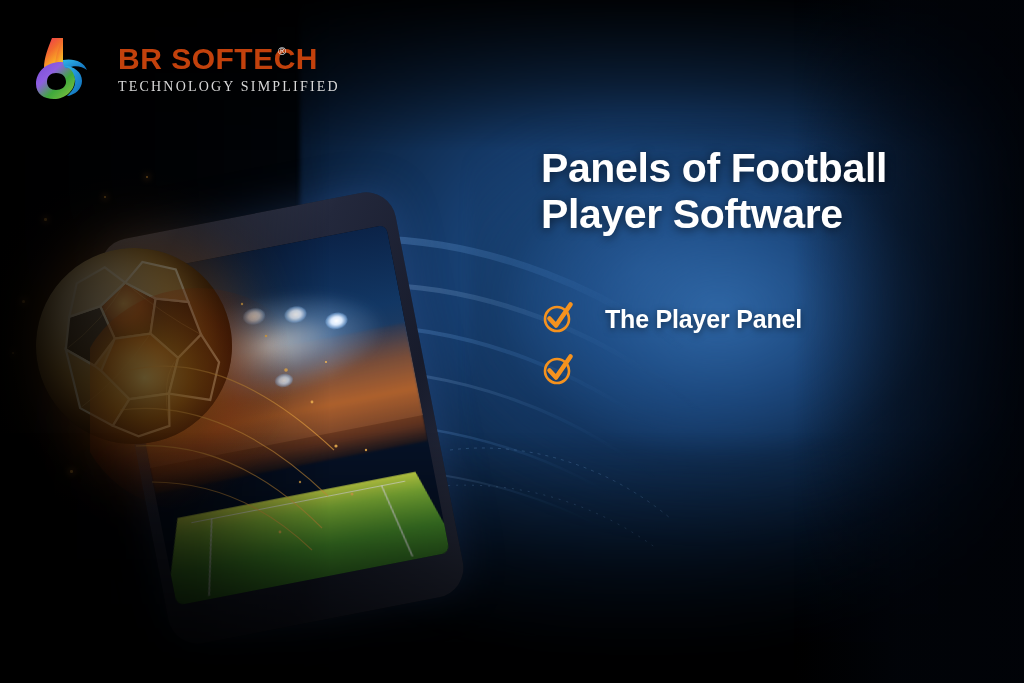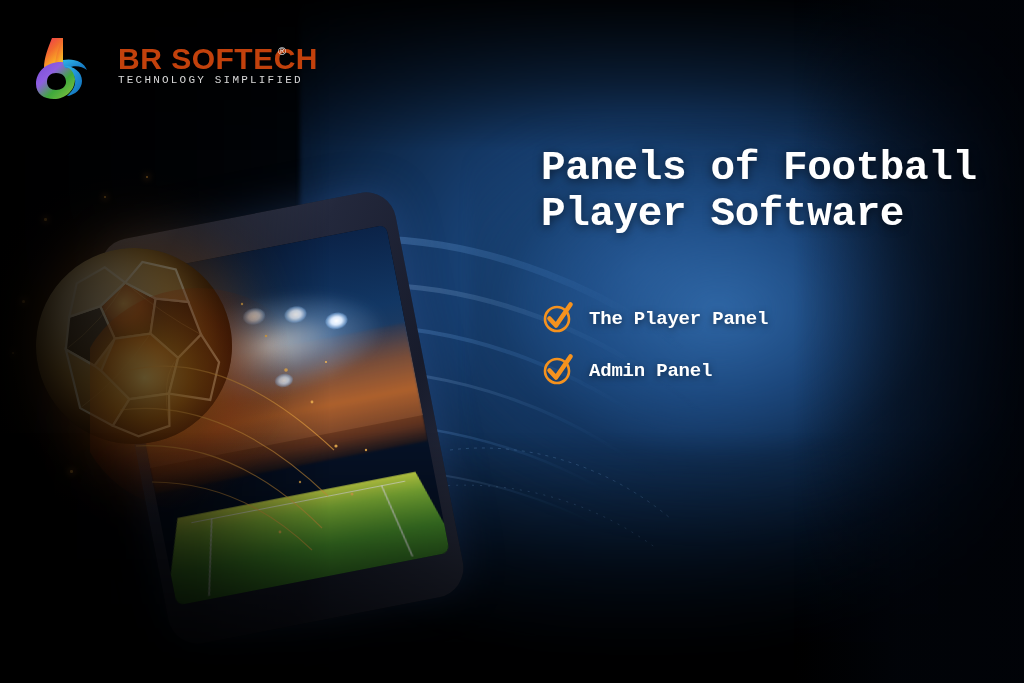--- a/index.html
+++ b/index.html
@@ -211,36 +211,37 @@
   }
   .logo-reg {
     position:absolute;
     left: 160px;
     top: 1px;
     font-size: 11px;
     color: #e8e8e8;
     font-family: "Liberation Sans", sans-serif;
   }
   .logo-tag {
-    font-family: Liberation Mono, monospace;
-    font-size: 11px;
+    margin-top: 5px;
+    font-family: Liberation Serif, serif;
+    font-size: 14px;
     letter-spacing: 2.2px;
     color: #d8d8d8;
     white-space: nowrap;
   }
 
   
   .content {
     position: absolute;
     left: 541px;
     top: 146px;
     width: 470px;
   }
   .headline {
-    font-family: Liberation Mono, monospace;
+    font-family: Liberation Sans, sans-serif;
     font-weight: bold;
     font-size: 41px;
     line-height: 1.12;
     color: #ffffff;
     letter-spacing: -0.4px;
     text-shadow: 0 2px 10px rgba(0,0,0,.55);
     margin: 0;
   }
   .feature-list {
     position: absolute;
@@ -256,27 +257,28 @@
   }
   .check-icon {
     flex: 0 0 auto;
     width: 34px;
     height: 34px;
     margin-right: 14px;
     position: relative;
     top: -2px;
   }
   .feature-label {
-    font-family: Liberation Mono, monospace;
+    font-family: Liberation Sans, sans-serif;
     font-weight: bold;
-    font-size: 19px;
+    font-size: 25px;
     color: #ffffff;
     letter-spacing: -0.2px;
     text-shadow: 0 2px 7px rgba(0,0,0,.5);
     white-space: nowrap;
+    margin-left: 16px;
   }
 </style>
 </head>
 <body>
 
 <div id="banner">
 
   <div class="bg-base"></div>
   <div class="bg-blue-glow"></div>
   <div class="bg-blue-glow2"></div>
@@ -460,19 +462,18 @@
       </div>
 
 
       <div class="feature-row">
         <span class="check-icon">
           <svg width="34" height="34" viewBox="0 0 34 34">
             <circle cx="16" cy="19" r="12" fill="none" stroke="#F5921E" stroke-width="2.6"></circle>
             <path d="M8.5,18.5 L15,25.5 L29.5,4.5" fill="none" stroke="#F5921E" stroke-width="4.6" stroke-linecap="round" stroke-linejoin="round"></path>
           </svg>
         </span>
-        <span class="feature-label">Admin Panel</span>
       </div>
 
     </div>
   </div>
 
 </div>
 
 </body></html>

